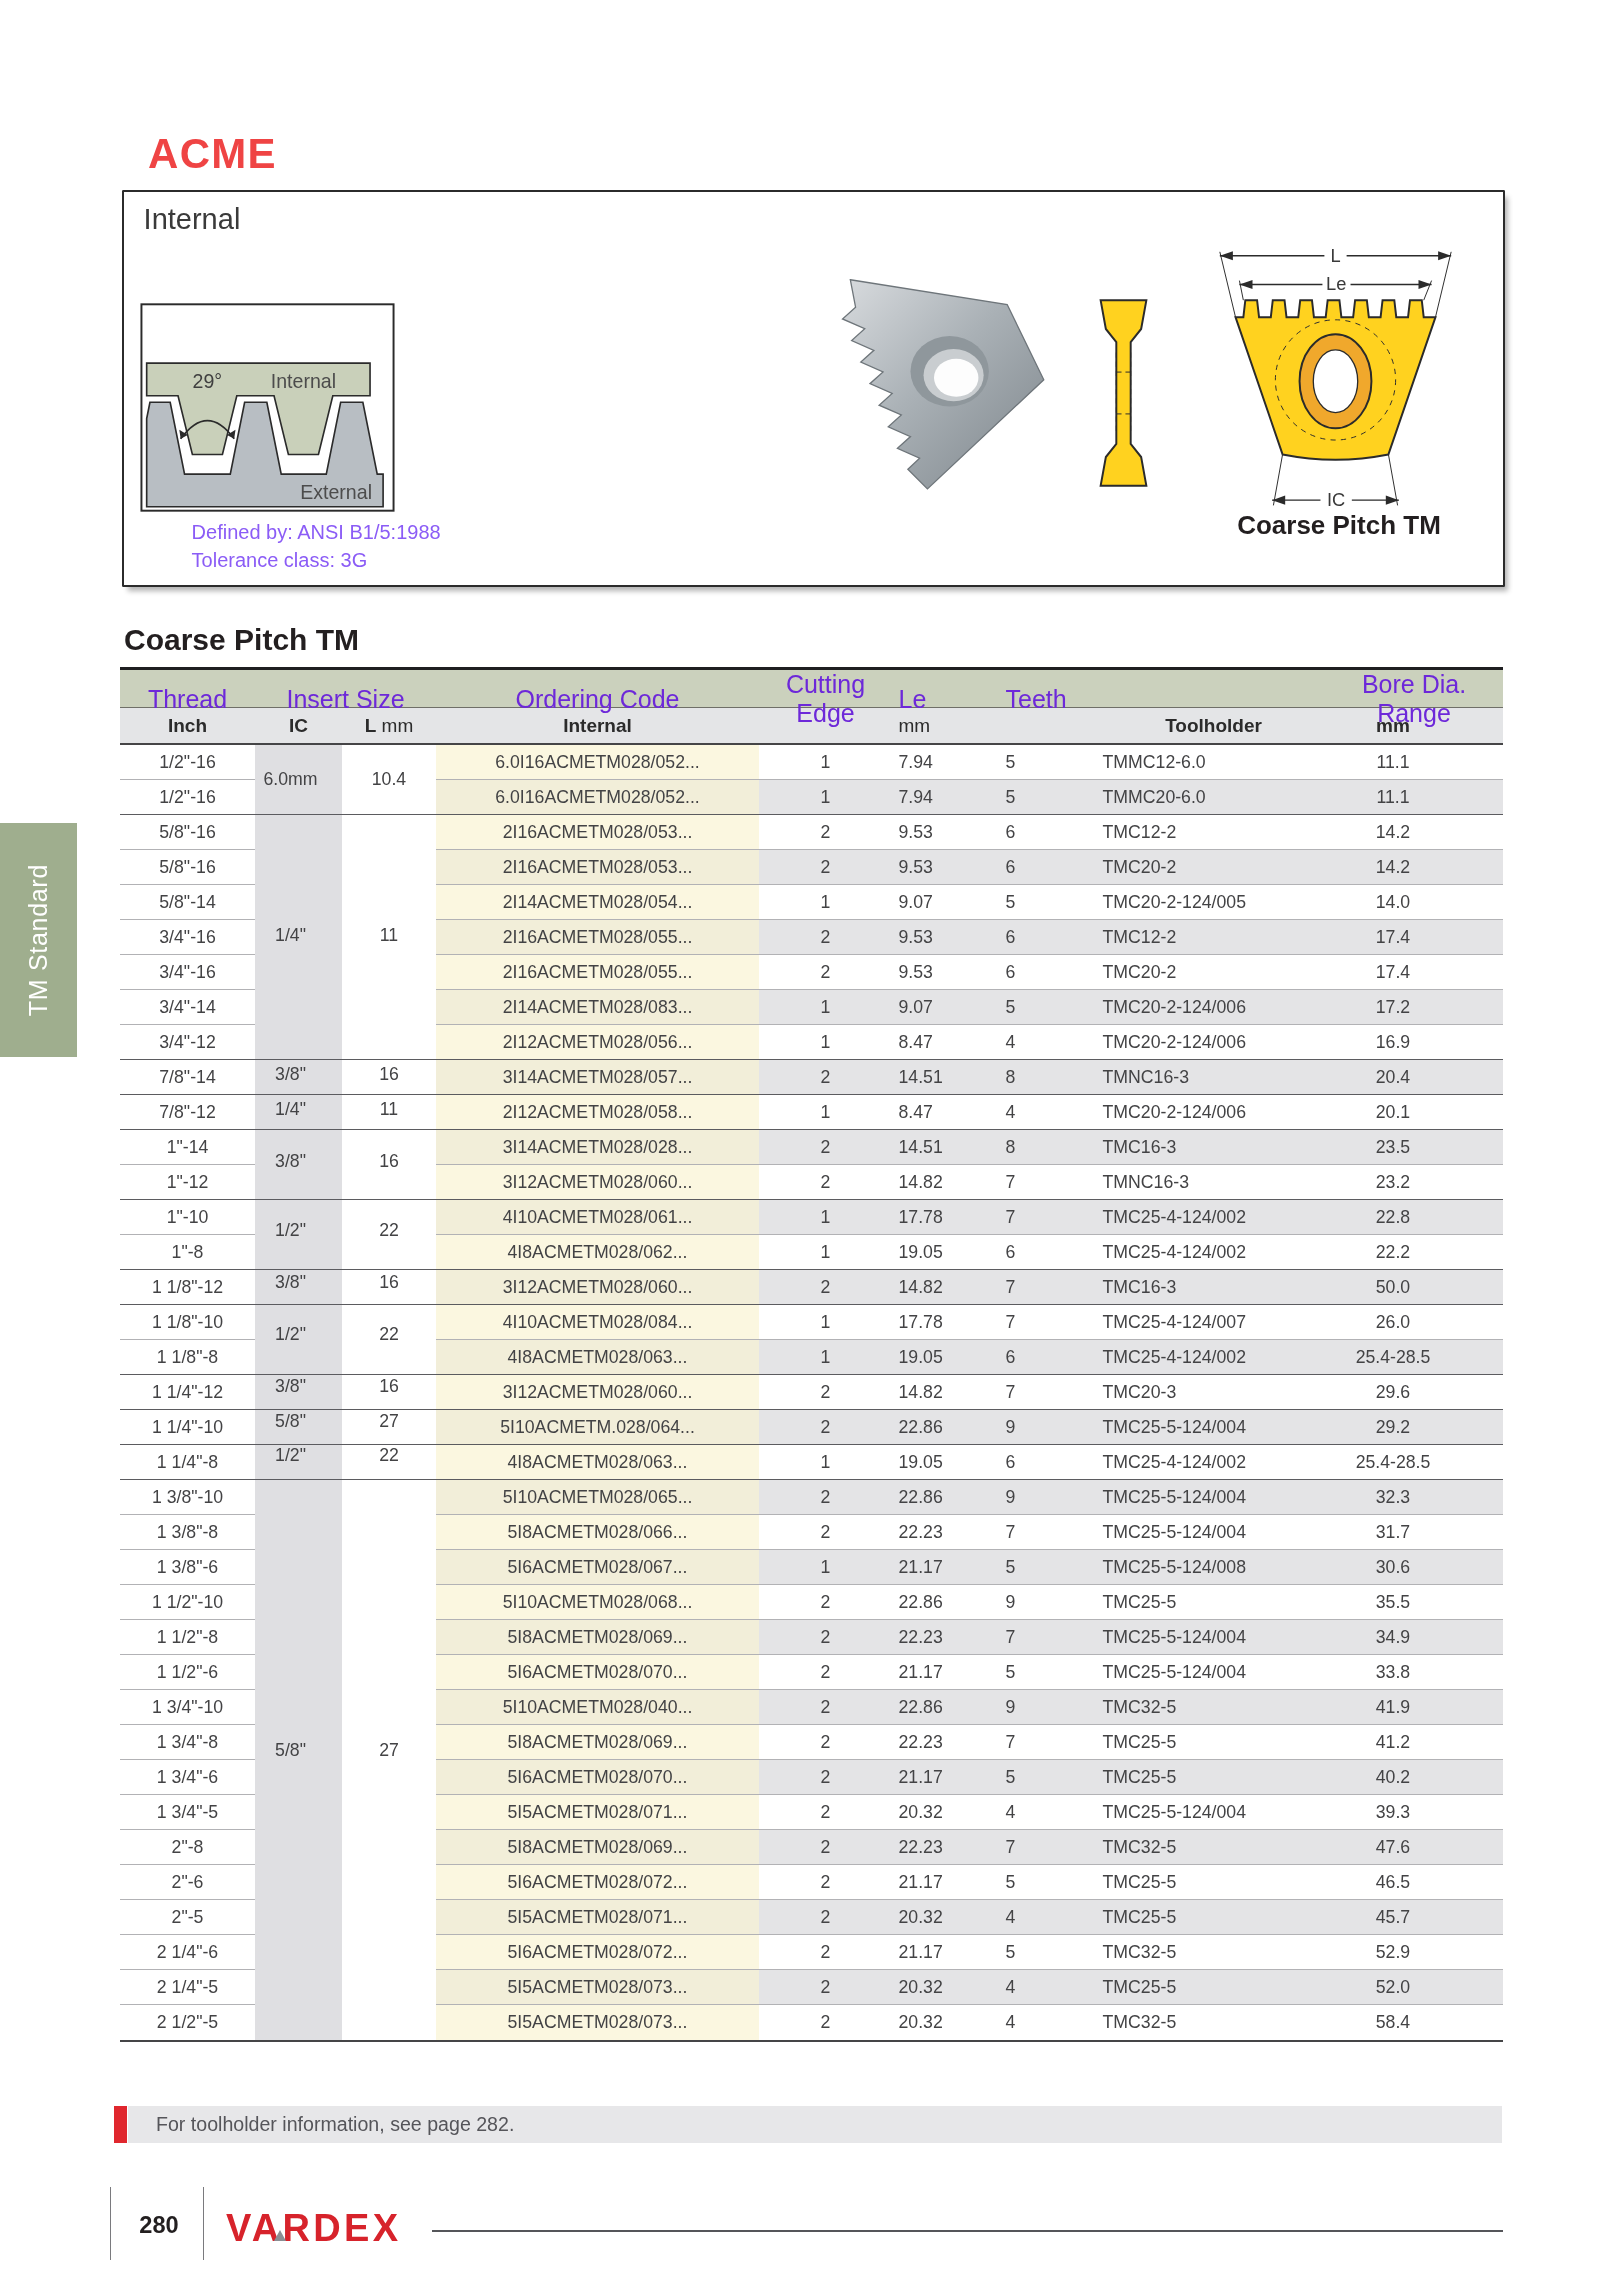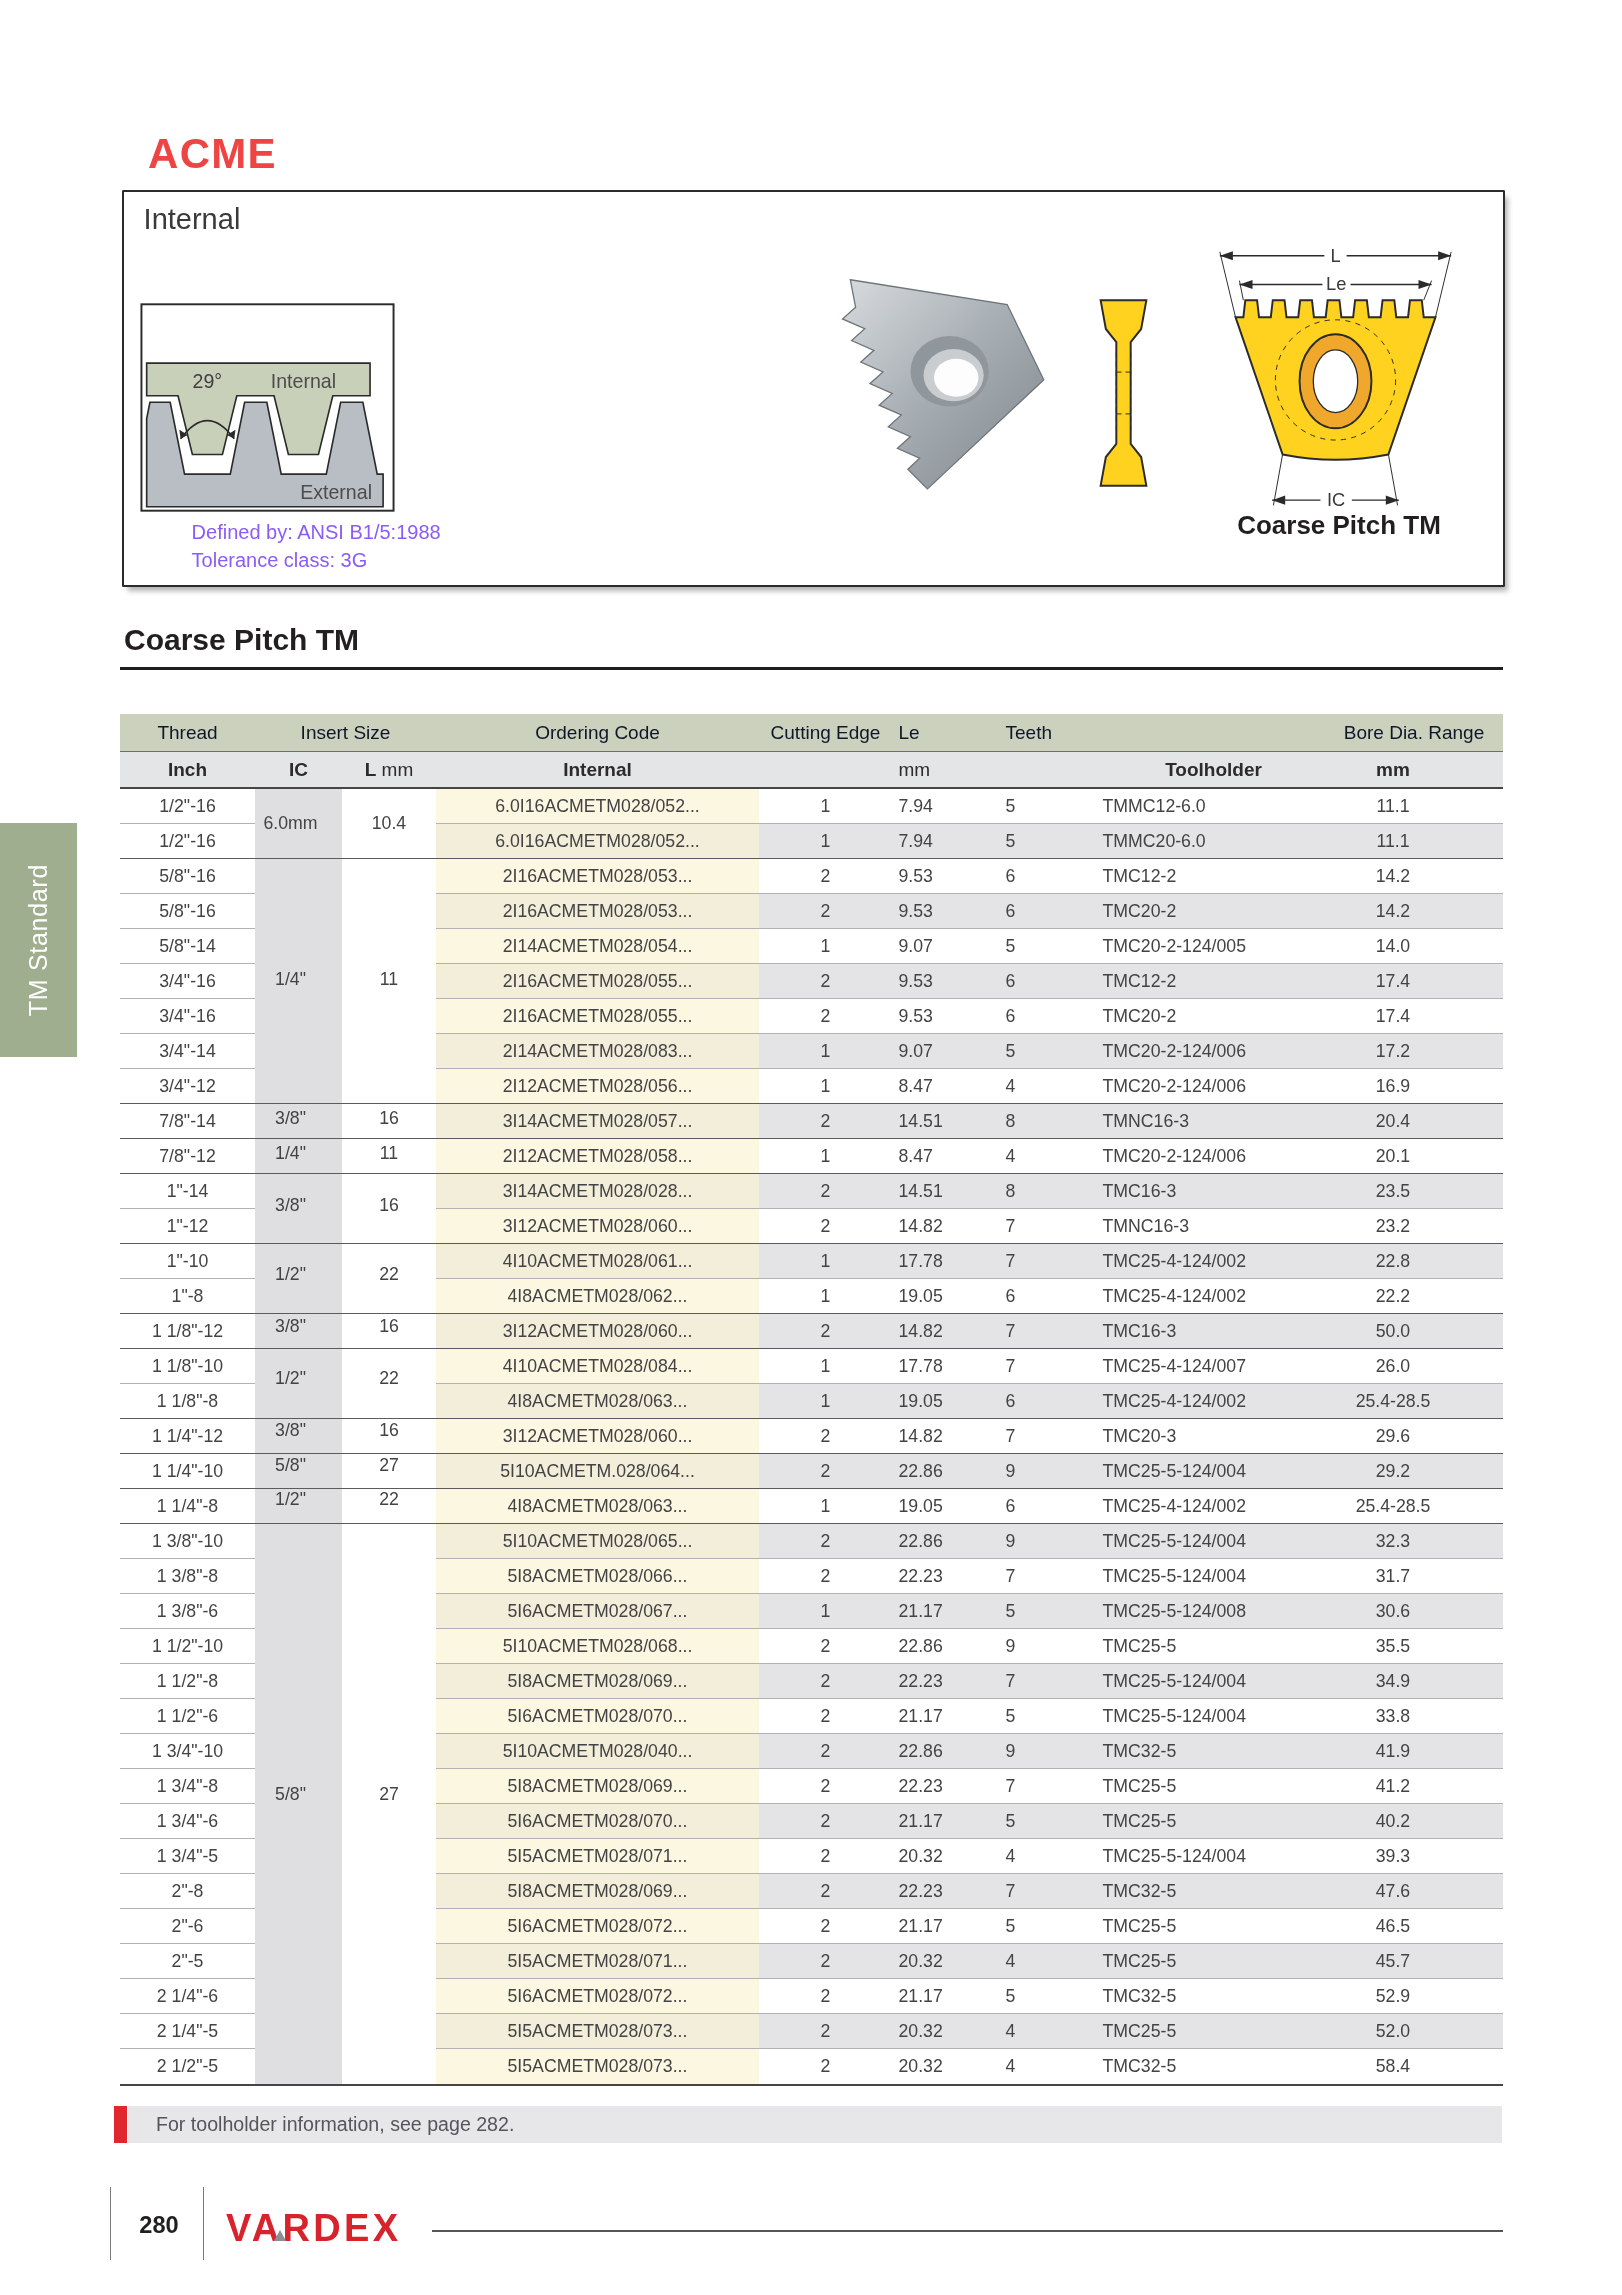--- a/index.html
+++ b/index.html
@@ -17,21 +17,21 @@
   .insert-front{position:absolute;left:1071px;top:52px;}
   .coarse-caption{position:absolute;left:1097px;top:318px;width:236px;text-align:center;font-size:26px;font-weight:700;color:#231f20;}
 
   
   .side-tab{position:absolute;left:0;top:823px;width:77px;height:234px;background:#9fae8e;display:flex;align-items:center;justify-content:center;}
   .side-tab span{writing-mode:vertical-rl;transform:rotate(180deg);color:#ffffff;font-size:25px;letter-spacing:0.7px;}
 
   
   .section-title{position:absolute;left:124px;top:623px;font-size:30px;font-weight:700;color:#231f20;}
   .ctable{position:absolute;left:120px;top:667px;width:1383px;border-top:3.3px solid #1f1f21;}
-  .thead1{display:grid;grid-template-columns:135px 181px 323px 133px 107px 93px 243px 168px;height:37px;background:#cbd1bd;border-bottom:1.3px solid #6f6f68;align-items:center;font-size:19px;color:#0f172a;margin-top:44px;}
+  .thead1{display:grid;grid-template-columns:135px 181px 323px 133px 107px 93px 243px 168px;height:37px;background:#cbd1bd;border-bottom:1.3px solid #6f6f68;align-items:center;font-size:25px;color:#6d28d9;}
   .thead2{display:grid;grid-template-columns:135px 87px 94px 323px 133px 107px 93px 243px 168px;height:35px;background:#e4e5e7;border-bottom:2px solid #454547;align-items:center;font-size:19px;color:#2b2b2b;}
   .hc{text-align:center;}
   .hl{text-align:left;padding-left:6.5px;}
   .bold{font-weight:700;}
   .tbody{position:relative;font-size:17.7px;color:#434345;}
   .trow{display:grid;grid-template-columns:135px 87px 94px 323px 133px 107px 93px 243px 168px;height:35px;box-sizing:border-box;align-items:center;}
   .trow.group-end{border-bottom:1.3px solid #5b5b5f;}
   .tbody{border-bottom:2px solid #454547;}
   .cell{height:100%;display:flex;align-items:center;justify-content:center;box-sizing:border-box;}
   .cell.sep{border-bottom:0.7px solid #b2b2b5;}

